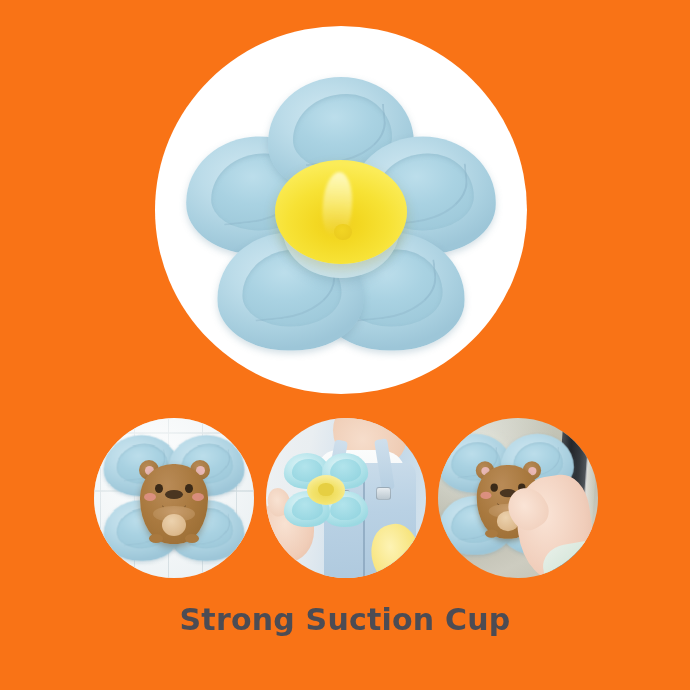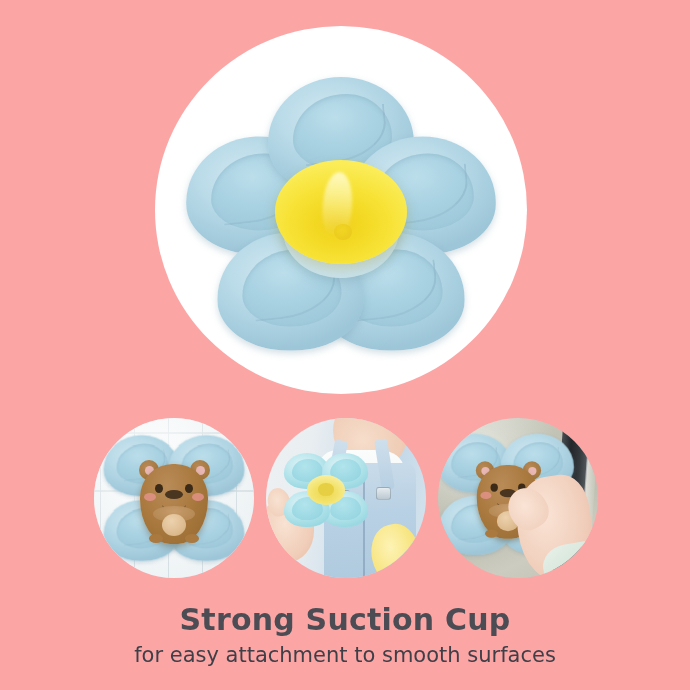--- a/index.html
+++ b/index.html
@@ -9,21 +9,21 @@
   body {
     width: 690px;
     height: 690px;
     overflow: hidden;
     font-family: "DejaVu Sans", sans-serif;
   }
   .poster {
     position: relative;
     width: 690px;
     height: 690px;
-    background: #fca5a5;
+    background: #f97316;
     overflow: hidden;
   }
 
   
   .hero-circle {
     position: absolute;
     left: 155px;
     top: 26px;
     width: 372px;
     height: 368px;
@@ -652,16 +652,15 @@
       </div>
 
       <div class="grab-hand"></div>
       <div class="sleeve"></div>
     </div>
 
   </div>
 
   <div class="caption">
     <div class="caption-title">Strong Suction Cup</div>
-    <div class="caption-sub">for easy attachment to smooth surfaces</div>
   </div>
 
 </div>
 
 </body></html>

